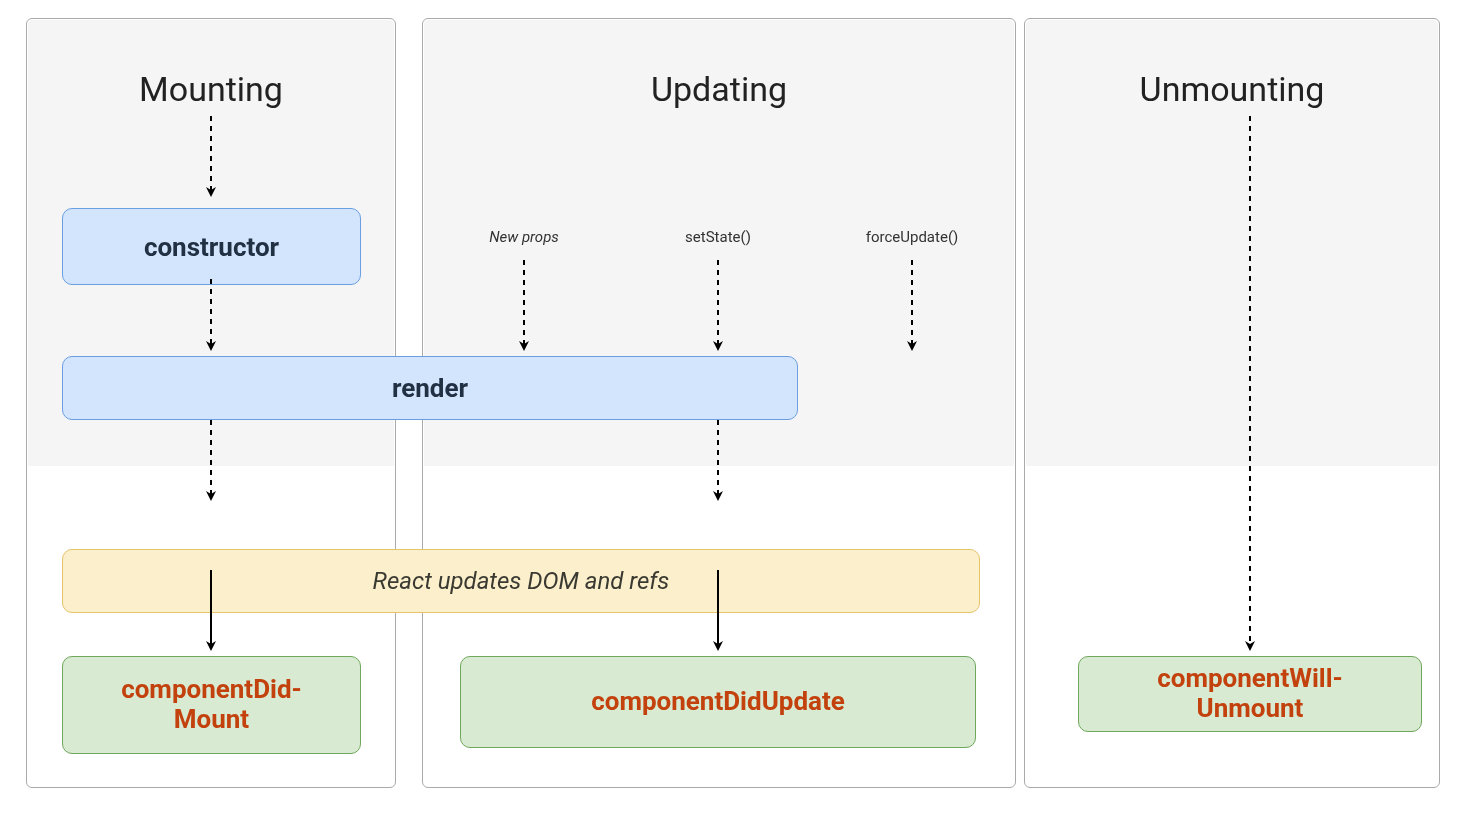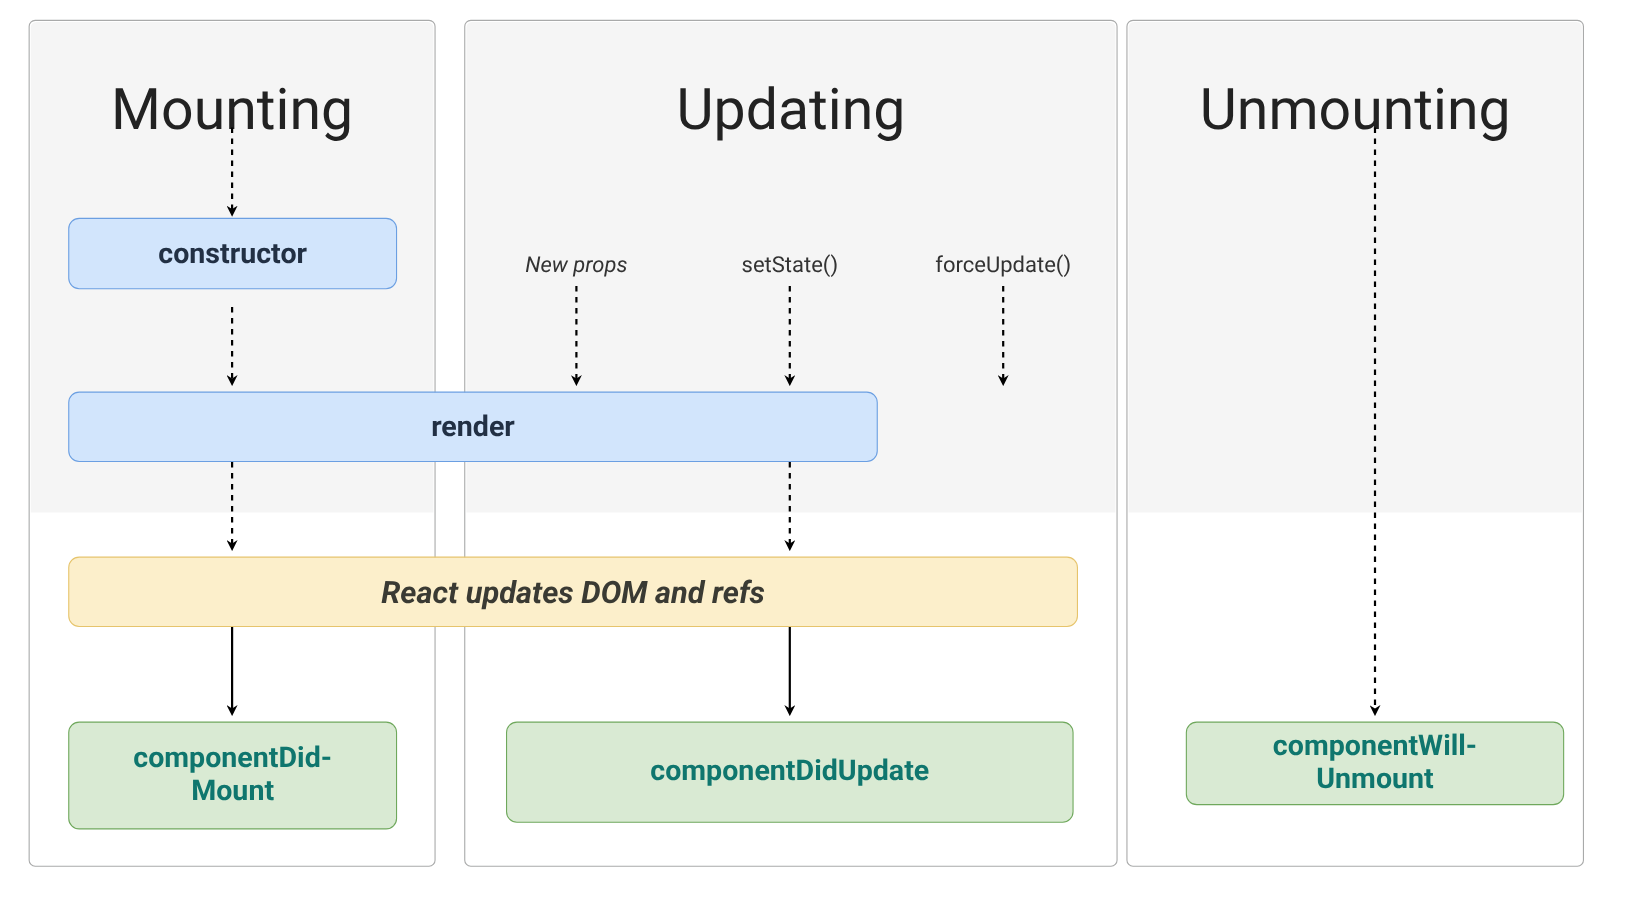--- a/index.html
+++ b/index.html
@@ -27,21 +27,21 @@
     position: absolute;
     left: 1px; right: 1px; top: 1px;
     background: #f5f5f5;
     border-top-left-radius: 5px;
     border-top-right-radius: 5px;
   }
   .heading {
     position: absolute;
     left: 0; width: 100%;
     text-align: center;
-    font-size: 52px;
+    font-size: 34px;
     font-weight: 400;
     color: #222;
     top: 50px;
   }
   .box {
     position: absolute;
     border-radius: 10px;
     display: flex;
     align-items: center;
     justify-content: center;
@@ -53,34 +53,35 @@
     border: 1px solid #6b9fe2;
     color: #223044;
     font-weight: 700;
     font-size: 26px;
   }
   .box-yellow {
     background: #fcefcb;
     border: 1px solid #e6c46c;
     color: #3a3a33;
     font-style: italic;
-    font-weight: 700;
-    font-size: 28px;
+    font-weight: 400;
+    font-size: 24px;
+    margin-top: 43px;
   }
   .box-green {
     background: #d9ead3;
     border: 1px solid #6fa85c;
-    color: #0f766e;
+    color: #c2410c;
     font-weight: 700;
     font-size: 26px;
     line-height: 1.15;
   }
   .trigger {
     position: absolute;
-    font-size: 20px;
+    font-size: 15px;
     color: #333;
     font-weight: 400;
     top: 228px;
     transform: translateX(-50%);
     white-space: nowrap;
   }
   .trigger.italic { font-style: italic; }
   svg.arrows {
     position: absolute;
     left: 0; top: 0;
@@ -106,21 +107,21 @@
 
   <div class="panel" style="left:1024px; top:18px; width:416px; height:770px;">
     <div class="panel-top" style="height:446px;"></div>
     <div class="heading">Unmounting</div>
   </div>
 
   <div class="trigger italic" style="left:524px;">New props</div>
   <div class="trigger" style="left:718px;">setState()</div>
   <div class="trigger" style="left:912px;">forceUpdate()</div>
 
-  <div class="box box-blue" style="left:62px; top:198px; width:299px; height:65px;">
+  <div class="box box-blue" style="left:62px; top:208px; width:299px; height:77px;">
     <span>constructor</span>
   </div>
 
   <div class="box box-blue" style="left:62px; top:356px; width:736px; height:64px;">
     <span>render</span>
   </div>
 
   <div class="box box-yellow" style="left:62px; top:506px; width:918px; height:64px;">
     <span>React updates DOM and refs</span>
   </div>

